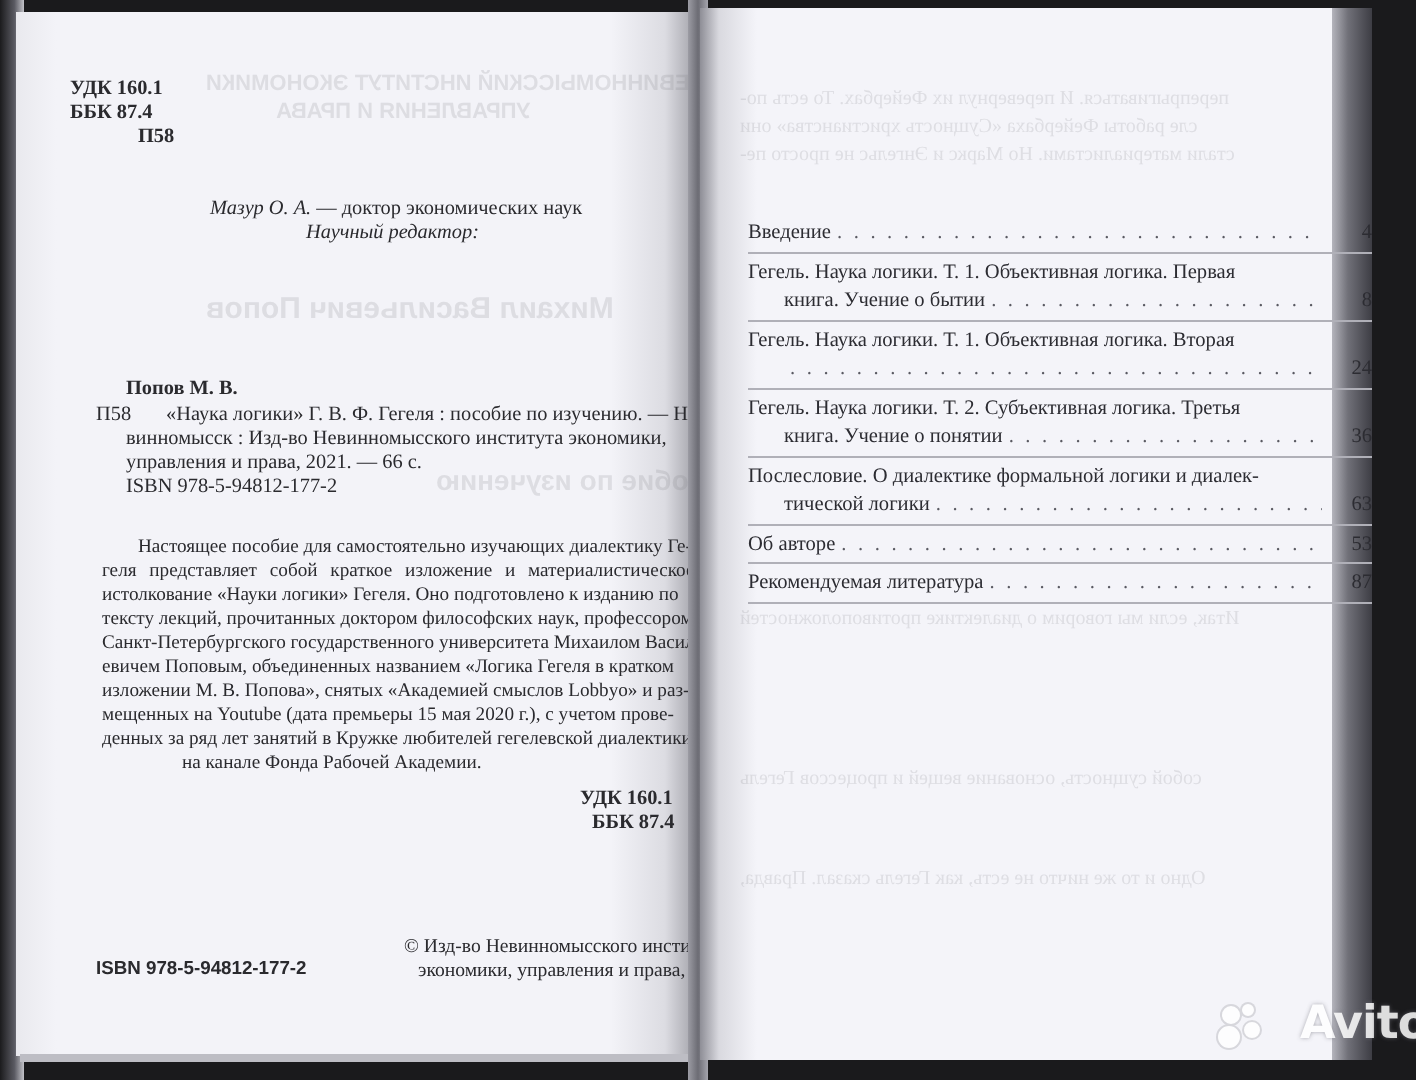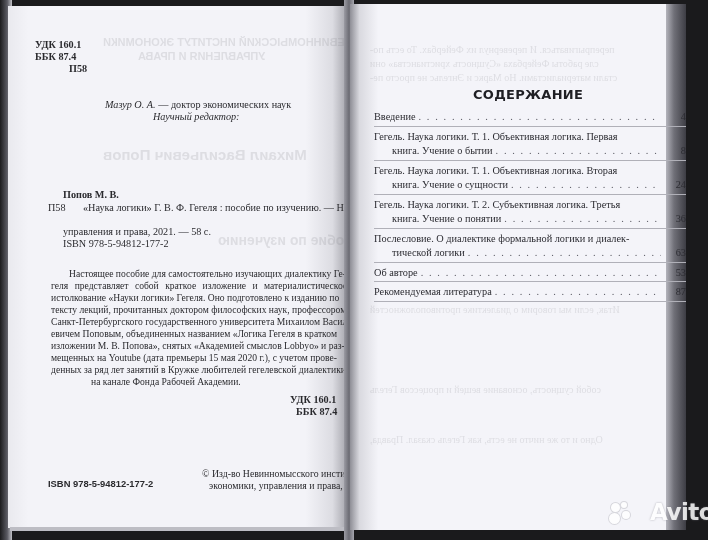--- a/index.html
+++ b/index.html
@@ -63,21 +63,22 @@
 
     <div class="t ital" style="left:145px; top:81px;">Научный редактор:</div>
     <div class="t" style="left:97px; top:93px;">
       <span class="ital">Мазур О. А.</span>
       <span>— доктор экономических наук</span>
     </div>
 
     <div class="t bold" style="left:55px; top:183px;">Попов М. В.</div>
     <div class="t" style="left:40px; top:196px;">П58</div>
     <div class="t" style="left:75px; top:196px;">«Наука логики» Г. В. Ф. Гегеля : пособие по изучению. — Не-</div>
-    <div class="t" style="left:55px; top:220px;">управления и права, 2021. — 58 с.</div>
+    <div class="t" style="left:55px; top:208px;">винномысск : Изд-во Невинномысского института экономики,</div>
+    <div class="t" style="left:55px; top:220px;">управления и права, 2021. — 66 с.</div>
     <div class="t" style="left:55px; top:232px;">ISBN 978-5-94812-177-2</div>
 
     <div class="t" style="left:61px; top:262px; font-size:9.6px;">Настоящее пособие для самостоятельно изучающих диалектику Ге-</div>
     <div class="t" style="left:43px; top:274px; font-size:9.6px; word-spacing:4px;">геля представляет собой краткое изложение и материалистическое</div>
     <div class="t" style="left:43px; top:286px; font-size:9.6px;">истолкование «Науки логики» Гегеля. Оно подготовлено к изданию по</div>
     <div class="t" style="left:43px; top:298px; font-size:9.6px;">тексту лекций, прочитанных доктором философских наук, профессором</div>
     <div class="t" style="left:43px; top:310px; font-size:9.6px;">Санкт-Петербургского государственного университета Михаилом Василь-</div>
     <div class="t" style="left:43px; top:322px; font-size:9.6px;text-align:center;">евичем Поповым, объединенных названием «Логика Гегеля в кратком</div>
     <div class="t" style="left:43px; top:334px; font-size:9.6px;">изложении М. В. Попова», снятых «Академией смыслов Lobbyo» и раз-</div>
     <div class="t" style="left:43px; top:346px; font-size:9.6px;">мещенных на Youtube (дата премьеры 15 мая 2020 г.), с учетом прове-</div>
@@ -98,21 +99,20 @@
   <div class="page page-right">
     <div class="ghost" style="left:20px; top:40px; font-size:10px; font-family:'Liberation Serif', serif; font-weight:normal;">перепрыгиваться. И перевернул их Фейербах. То есть по-</div>
     <div class="ghost" style="left:20px; top:54px; font-size:10px; font-family:'Liberation Serif', serif; font-weight:normal;">сле работы Фейербаха «Сущность христианства» они</div>
     <div class="ghost" style="left:20px; top:68px; font-size:10px; font-family:'Liberation Serif', serif; font-weight:normal;">стали материалистами. Но Маркс и Энгельс не просто пе-</div>
     <div class="ghost" style="left:20px; top:300px; font-size:10px; font-family:'Liberation Serif', serif; font-weight:normal;">Итак, если мы говорим о диалектике противоположностей</div>
     <div class="ghost" style="left:20px; top:380px; font-size:10px; font-family:'Liberation Serif', serif; font-weight:normal;">собой сущность, основание вещей и процессов Гегель</div>
     <div class="ghost" style="left:20px; top:430px; font-size:10px; font-family:'Liberation Serif', serif; font-weight:normal;">Одно и то же ничто не есть, как Гегель сказал. Правда,</div>
   </div>
   <div class="right-edge"></div>
 
-  <div class="toc-title">СОДЕРЖАНИЕ</div>
 
   <div class="toc">
     <div class="toc-entry">
       <div class="toc-line">
           <span class="toc-text">Введение</span>
           <span class="toc-dots"></span>
           <span class="toc-page">4</span>
         </div>
     </div>
     <div class="toc-entry">
@@ -123,21 +123,20 @@
           <span class="toc-text">книга. Учение о бытии</span>
           <span class="toc-dots"></span>
           <span class="toc-page">8</span>
         </div>
     </div>
     <div class="toc-entry">
       <div class="toc-line">
           <span class="toc-text">Гегель. Наука логики. Т. 1. Объективная логика. Вторая</span>
         </div>
       <div class="toc-line indent">
-          <span class="toc-text">книга. Учение о сущности</span>
           <span class="toc-dots"></span>
           <span class="toc-page">24</span>
         </div>
     </div>
     <div class="toc-entry">
       <div class="toc-line">
           <span class="toc-text">Гегель. Наука логики. Т. 2. Субъективная логика. Третья</span>
         </div>
       <div class="toc-line indent">
           <span class="toc-text">книга. Учение о понятии</span>

